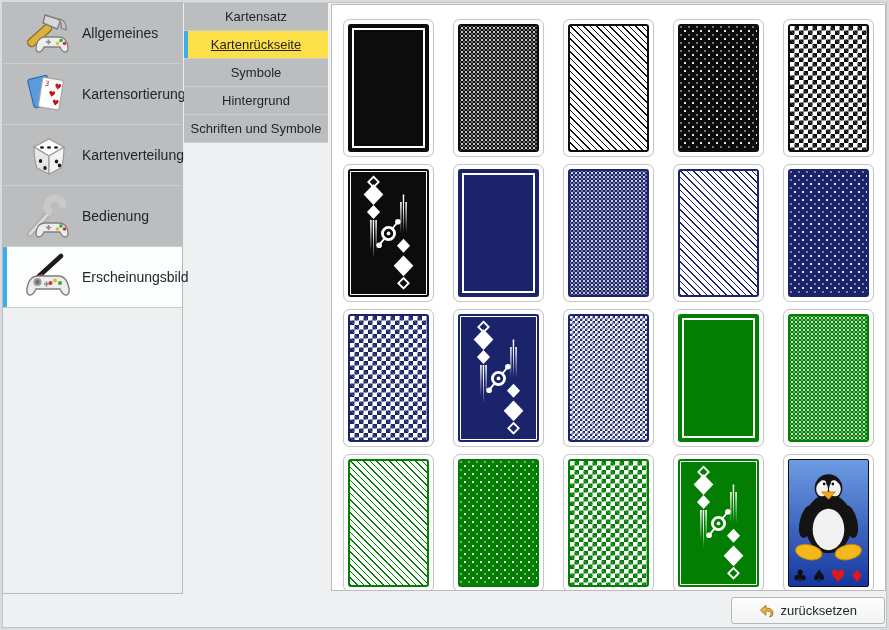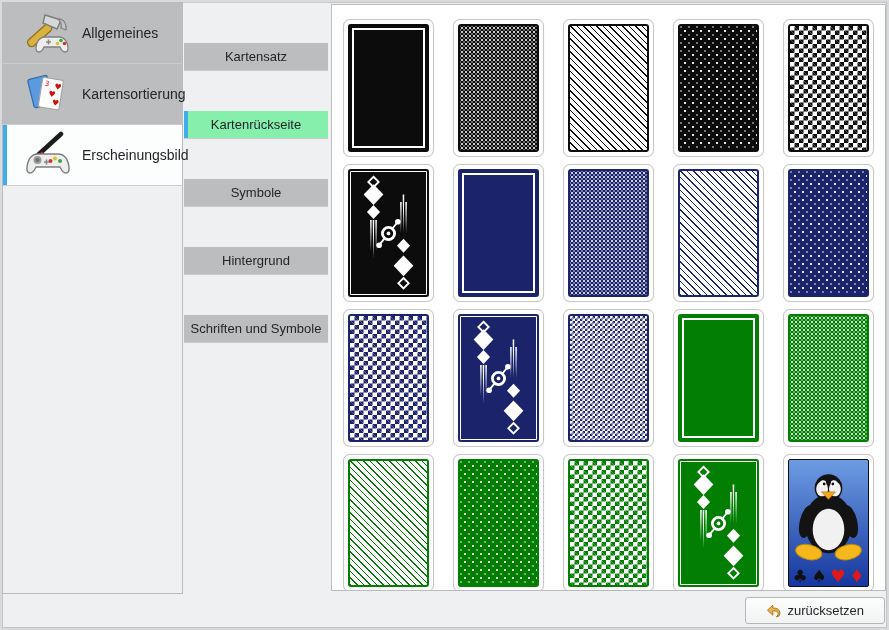--- a/index.html
+++ b/index.html
@@ -25,23 +25,23 @@
   }
   .icon48{width:48px;height:48px;flex:0 0 48px;}
   .icon48 svg{width:48px;height:48px;display:block;}
   .side-label{font-size:14px;}
   
   .tabcol{
     position:absolute;left:184px;top:2px;width:144px;border-top:1px solid #cbcccd;
   }
   .tab{
     position:relative;height:28px;line-height:28px;text-align:center;
-    background:#bcbdbe;border-bottom:1px solid #cbcccd;font-size:13px;cursor:default;margin-top:40px;
-  }
-  .tab.sel{background:#86efac;}
+    background:#bcbdbe;border-bottom:1px solid #cbcccd;font-size:13px;cursor:default;
+  }
+  .tab.sel{background:#fde047;text-decoration:underline;}
   .tab.sel::before{
     content:'';position:absolute;left:0;top:0;bottom:0;width:4px;background:var(--accent);
   }
   
   .cardpanel{
     position:absolute;left:331px;top:4px;width:555px;height:587px;
     background:#ffffff;border:1px solid #b9bbbd;overflow:hidden;
   }
   .grid{
     display:grid;grid-template-columns:repeat(5,91px);grid-auto-rows:138px;
@@ -103,21 +103,21 @@
     border:1.5px solid #101010;border-radius:2px;
   }
   .p-tux svg{position:absolute;left:0;top:0;width:100%;height:82%;}
   .suits{
     position:absolute;left:0;right:0;bottom:1px;display:flex;justify-content:space-evenly;
     font-family:"DejaVu Sans",sans-serif;font-size:17px;font-weight:bold;line-height:1;
   }
   
   .footer{position:absolute;right:4px;top:597px;display:flex;gap:5px;}
   .btn{
-    display:flex;align-items:center;gap:5px;height:27px;padding:0 20px;
+    display:flex;align-items:center;gap:5px;height:27px;padding:0 27px;
     background:linear-gradient(#fdfdfd,#f2f3f3);border:1px solid #b4b6b8;border-radius:3px;
     font-family:"Liberation Sans",sans-serif;font-size:13px;color:#232629;cursor:pointer;
   }
   .bicon{width:16px;height:16px;}
   .bicon svg{width:16px;height:16px;display:block;}
 </style>
 </head>
 <body>
 
 <div class="window">
@@ -146,20 +146,52 @@
     <g transform="rotate(9 29 26)">
       <rect x="16" y="9" width="21" height="30" rx="2" fill="#fdfdfd" stroke="#a5a5a5" stroke-width="1.2"></rect>
       <text x="19" y="17" font-size="7" fill="#cc1111" font-family="DejaVu Sans">3</text>
       <text x="29" y="19" font-size="8" fill="#cc1111" font-family="DejaVu Sans">♥</text>
       <text x="24" y="27" font-size="8" fill="#cc1111" font-family="DejaVu Sans">♥</text>
       <text x="29" y="35" font-size="8" fill="#cc1111" font-family="DejaVu Sans">♥</text>
     </g>
   </svg>
 </span>
         <span class="side-label">Kartensortierung</span>
+      </div>
+      <div class="side-item">
+        <span class="icon48">
+  <svg viewBox="0 0 48 48">
+    <path d="M10 16 L25 8 L40 16 L25 25 Z" fill="#fbfbfb" stroke="#9b9b9b" stroke-width="1.2"></path>
+    <path d="M10 16 L25 25 L25 43 L13 37 Q10 29 10 16 Z" fill="#e7e7e7" stroke="#9b9b9b" stroke-width="1.2"></path>
+    <path d="M40 16 L25 25 L25 43 L37 37 Q40 29 40 16 Z" fill="#f3f3f3" stroke="#9b9b9b" stroke-width="1.2"></path>
+    <ellipse cx="18" cy="16.5" rx="2" ry="1.3" fill="#1a1a1a"></ellipse>
+    <ellipse cx="25" cy="16.5" rx="2" ry="1.3" fill="#1a1a1a"></ellipse>
+    <ellipse cx="32" cy="16.5" rx="2" ry="1.3" fill="#1a1a1a"></ellipse>
+    <ellipse cx="16.5" cy="30" rx="1.7" ry="2" fill="#1a1a1a"></ellipse>
+    <ellipse cx="21" cy="37" rx="1.7" ry="2" fill="#1a1a1a"></ellipse>
+    <ellipse cx="32.5" cy="30.5" rx="1.7" ry="2" fill="#1a1a1a"></ellipse>
+    <ellipse cx="35.5" cy="34.5" rx="1.7" ry="2" fill="#1a1a1a"></ellipse>
+  </svg>
+</span>
+        <span class="side-label">Kartenverteilung</span>
+      </div>
+      <div class="side-item">
+        <span class="icon48">
+  <svg viewBox="0 0 48 48">
+    <path d="M6 42 L24 22" stroke="#b3b3b3" stroke-width="7" stroke-linecap="round"></path>
+    <path d="M6 42 L24 22" stroke="#dedede" stroke-width="2.5" stroke-linecap="round"></path>
+    <circle cx="31" cy="14" r="8" fill="none" stroke="#c9c9c9" stroke-width="7" stroke-dasharray="36 15" transform="rotate(115 31 14)"></circle>
+    <path d="M20 40 c-3 7 -8 6 -8 1 c0 -5 3 -10 9 -10 h14 c6 0 9 5 9 10 c0 5 -5 6 -8 -1 Z" fill="#ededed" stroke="#808080" stroke-width="1.3"></path>
+    <path d="M22 35.5 h5 M24.5 33 v5" stroke="#8a8a8a" stroke-width="1.6"></path>
+    <circle cx="37" cy="34" r="1.8" fill="#35a835"></circle>
+    <circle cx="40.5" cy="37" r="1.8" fill="#cc3333"></circle>
+    <circle cx="33.5" cy="37" r="1.8" fill="#d8c22a"></circle>
+  </svg>
+</span>
+        <span class="side-label">Bedienung</span>
       </div>
       <div class="side-item sel">
         <span class="icon48">
   <svg viewBox="0 0 48 48">
     <path d="M14 24 L37 3" stroke="#1c1c1c" stroke-width="4.5" stroke-linecap="round"></path>
     <path d="M14 24 l-4 8 l8 -4 Z" fill="#1c1c1c"></path>
     <path d="M17 21 l3.5 3.5" stroke="#cc2222" stroke-width="2"></path>
     <path d="M12 36 c-4 9 -10 7 -9 0 c1 -7 4 -13 11 -13 h20 c7 0 10 6 11 13 c1 7 -5 9 -9 0 Z" fill="#ededed" stroke="#7d7d7d" stroke-width="1.4"></path>
     <circle cx="13.5" cy="29" r="4" fill="#9a9a9a"></circle>
     <circle cx="13.5" cy="29" r="2" fill="#6e6e6e"></circle>

